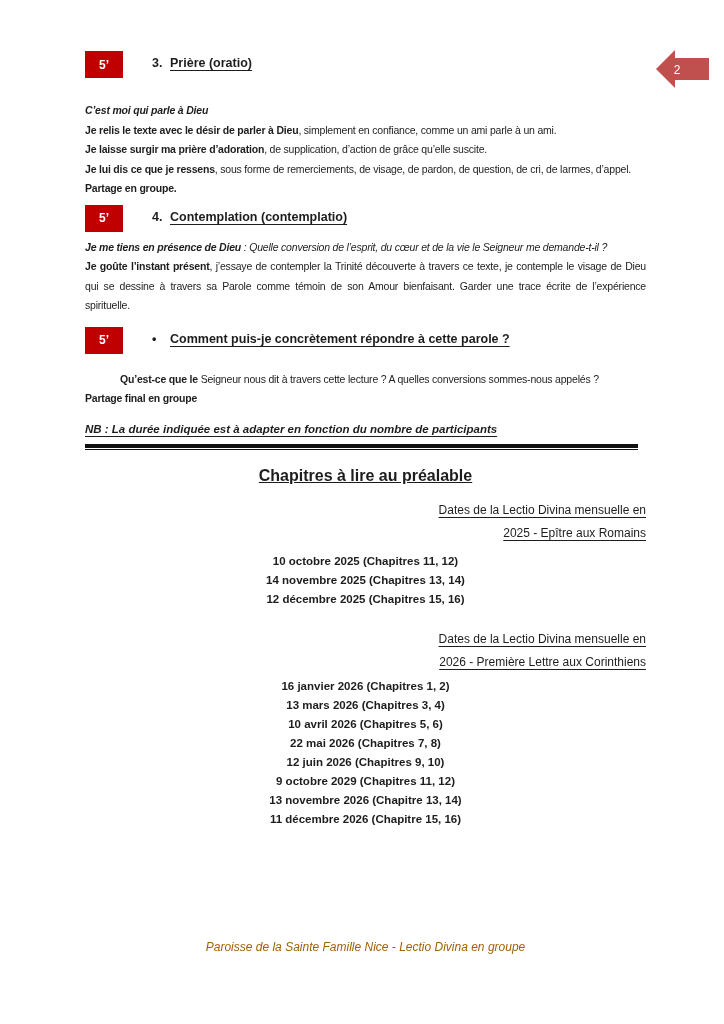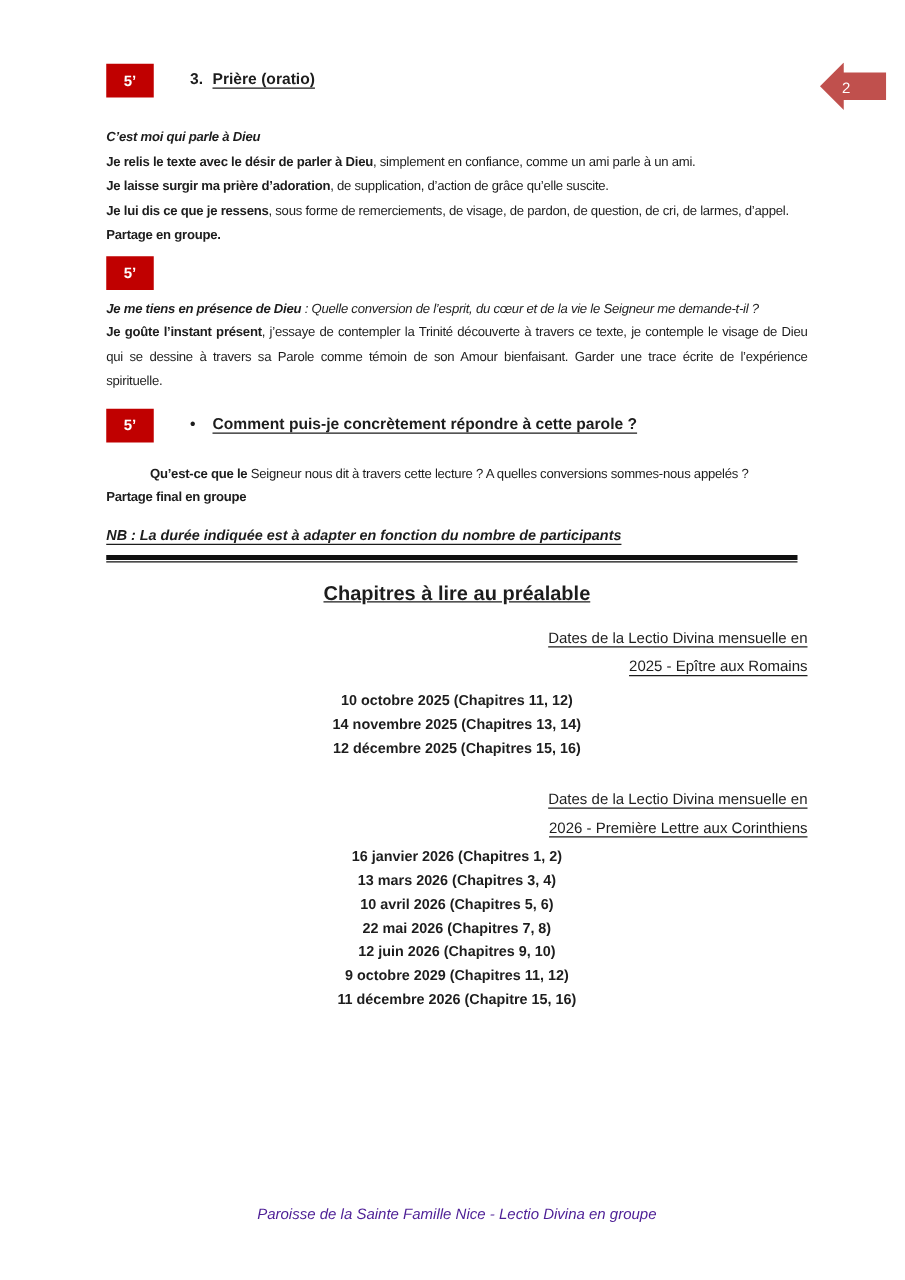--- a/index.html
+++ b/index.html
@@ -60,22 +60,22 @@
   .sched-title { margin-top: 16px; text-align: center; font-size: 16px; font-weight: bold; line-height: 19.5px; text-decoration: underline; }
   .sched-head { text-align: right; font-size: 12px; line-height: 23px; }
   .sched-head .sched-underline { text-decoration: underline; text-underline-offset: 3px; }
   .sched-head.g1 { margin-top: 13px; }
   .sched-head.g2 { margin-top: 19px; }
   .sched-dates { text-align: center; font-size: 11.5px; font-weight: bold; line-height: 19px; }
   .sched-dates.g1 { margin-top: 7px; }
   .sched-dates.g2 { margin-top: 3px; }
   
   .footer {
-    position: absolute; left: 85px; top: 964px; width: 561px;
-    text-align: center; font-size: 12px; font-style: italic; color: #4c1d95;
+    position: absolute; left: 85px; top: 940px; width: 561px;
+    text-align: center; font-size: 12px; font-style: italic; color: #a16207;
   }
   
   .page-arrow { position: absolute; left: 656px; top: 50px; width: 53px; height: 38px; }
   .page-arrow text {
     font-family: "Liberation Sans", sans-serif;
     font-size: 12px; fill: #ffffff;
   }
 </style>
 </head>
 <body>
@@ -98,20 +98,23 @@
     <div class="para p1">
         <div class="tline"><span class="b i ">C’est moi qui parle à Dieu</span></div>
         <div class="tline"><span class="b ">Je relis le texte avec le désir de parler à Dieu</span><span class="">, simplement en confiance, comme un ami parle à un ami.</span></div>
         <div class="tline"><span class="b ">Je laisse surgir ma prière d’adoration</span><span class="">, de supplication, d’action de grâce qu’elle suscite.</span></div>
         <div class="tline"><span class="b ">Je lui dis ce que je ressens</span><span class="">, sous forme de remerciements, de visage, de pardon, de question, de cri, de larmes, d’appel.</span></div>
         <div class="tline"><span class="b ">Partage en groupe.</span></div>
       </div>
 
     <div class="sec-row r2">
       <div class="badge">5’</div>
+      <div class="sec-head">
+        <span class="sec-num">4.</span><span class="sec-title">Contemplation (contemplatio)</span>
+      </div>
     </div>
     <div class="para p2">
         <div class="tline"><span class="b i ">Je me tiens en présence de Dieu</span><span class="i "> : Quelle conversion de l’esprit, du cœur et de la vie le Seigneur me demande-t-il ?</span></div>
         <div class="tline"><span class="b ">Je goûte l’instant présent</span><span class="">, j’essaye de contempler la Trinité découverte à travers ce texte, je contemple le visage de Dieu qui se dessine à travers sa Parole comme témoin de son Amour bienfaisant. Garder une trace écrite de l’expérience spirituelle.</span></div>
       </div>
 
     <div class="sec-row r3">
       <div class="badge">5’</div>
       <div class="sec-head">
         <span class="sec-num">•</span><span class="sec-title">Comment puis-je concrètement répondre à cette parole ?</span>
@@ -142,20 +145,21 @@
         <div class="sched-underline">Dates de la Lectio Divina mensuelle en</div>
         <div class="sched-underline">2026 - Première Lettre aux Corinthiens</div>
       </div>
     <div class="sched-dates g2">
         <div class="sched-date">16 janvier 2026 (Chapitres 1, 2)</div>
         <div class="sched-date">13 mars 2026 (Chapitres 3, 4)</div>
         <div class="sched-date">10 avril 2026 (Chapitres 5, 6)</div>
         <div class="sched-date">22 mai 2026 (Chapitres 7, 8)</div>
         <div class="sched-date">12 juin 2026 (Chapitres 9, 10)</div>
         <div class="sched-date">9 octobre 2029 (Chapitres 11, 12)</div>
+        <div class="sched-date">13 novembre 2026 (Chapitre 13, 14)</div>
         <div class="sched-date">11 décembre 2026 (Chapitre 15, 16)</div>
       </div>
 
   </div>
 
   <div class="footer">Paroisse de la Sainte Famille Nice - Lectio Divina en groupe</div>
 
 </div>
 
 </body></html>

